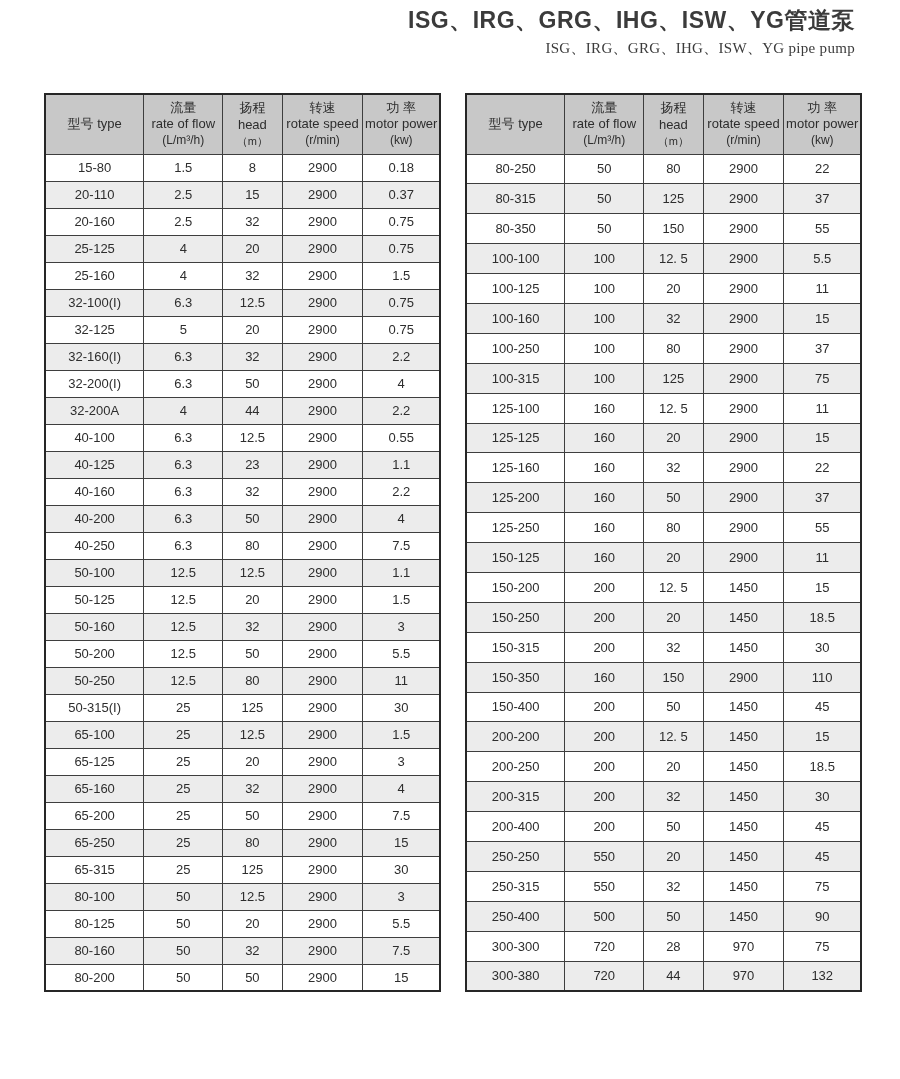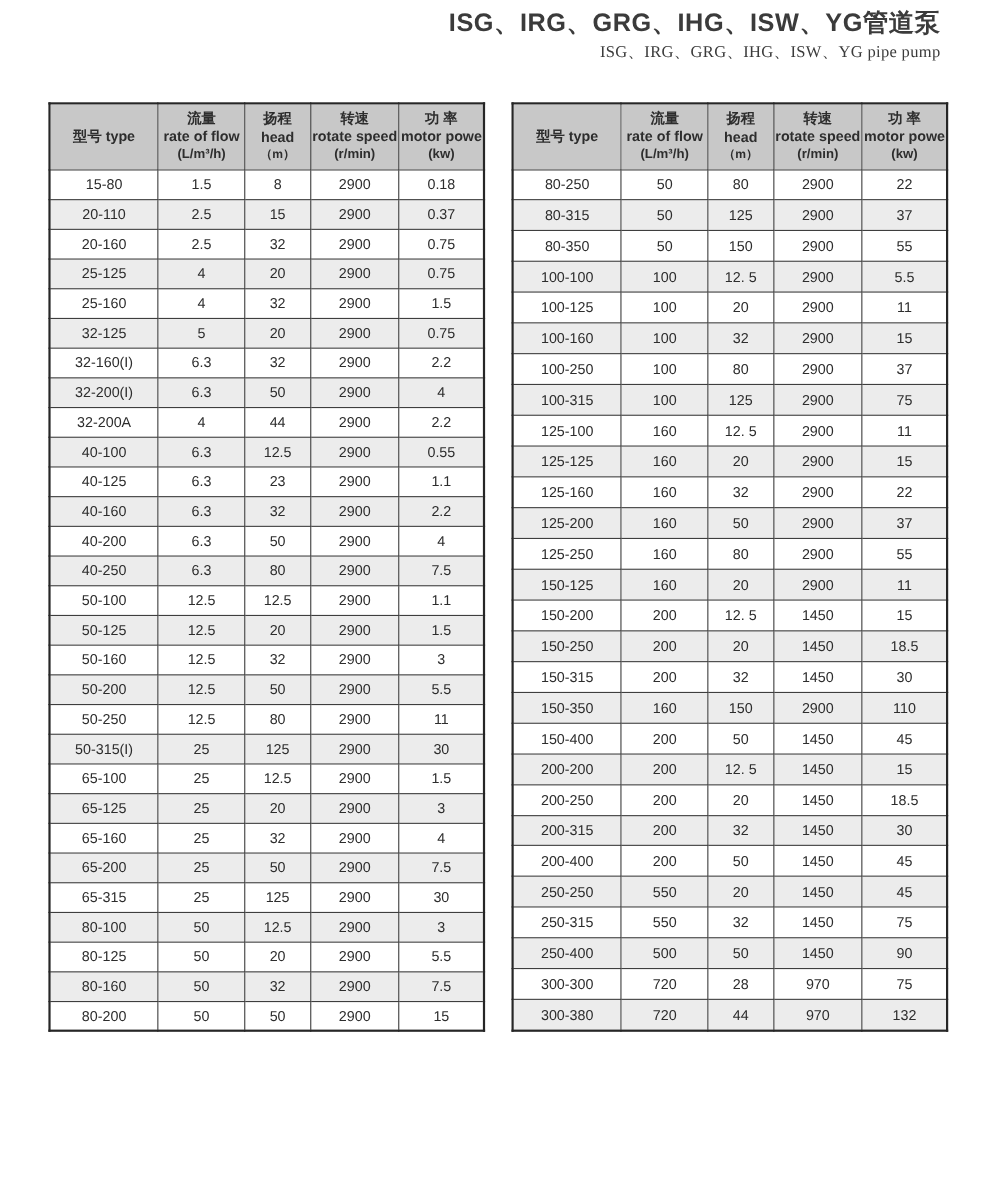--- a/index.html
+++ b/index.html
@@ -51,21 +51,20 @@
     font-weight:400;
     color:#2d2d2d;
     overflow:hidden;
     white-space:nowrap;
   }
   table.spec thead th {
     background:#c8c8c8;
     height:60px;
     padding:2px 1px;
     line-height:1.3;
-    font-weight:bold;
   }
   table.spec tbody td { height:27px; }
   table.spec tbody tr:nth-child(even) { background:#ececec; }
   .h-cn   { font-size:13px; }
   .h-en   { font-size:13px; }
   .h-unit { font-size:12px; }
   .h-unit-small { font-size:11px; }
 </style>
 </head>
 <body>
@@ -142,20 +141,27 @@
           <td>0.75</td>
         </tr>
         <tr>
           <td>25-160</td>
           <td>4</td>
           <td>32</td>
           <td>2900</td>
           <td>1.5</td>
         </tr>
         <tr>
+          <td>32-100(I)</td>
+          <td>6.3</td>
+          <td>12.5</td>
+          <td>2900</td>
+          <td>0.75</td>
+        </tr>
+        <tr>
           <td>32-125</td>
           <td>5</td>
           <td>20</td>
           <td>2900</td>
           <td>0.75</td>
         </tr>
         <tr>
           <td>32-160(I)</td>
           <td>6.3</td>
           <td>32</td>
@@ -273,20 +279,27 @@
           <td>32</td>
           <td>2900</td>
           <td>4</td>
         </tr>
         <tr>
           <td>65-200</td>
           <td>25</td>
           <td>50</td>
           <td>2900</td>
           <td>7.5</td>
+        </tr>
+        <tr>
+          <td>65-250</td>
+          <td>25</td>
+          <td>80</td>
+          <td>2900</td>
+          <td>15</td>
         </tr>
         <tr>
           <td>65-315</td>
           <td>25</td>
           <td>125</td>
           <td>2900</td>
           <td>30</td>
         </tr>
         <tr>
           <td>80-100</td>

